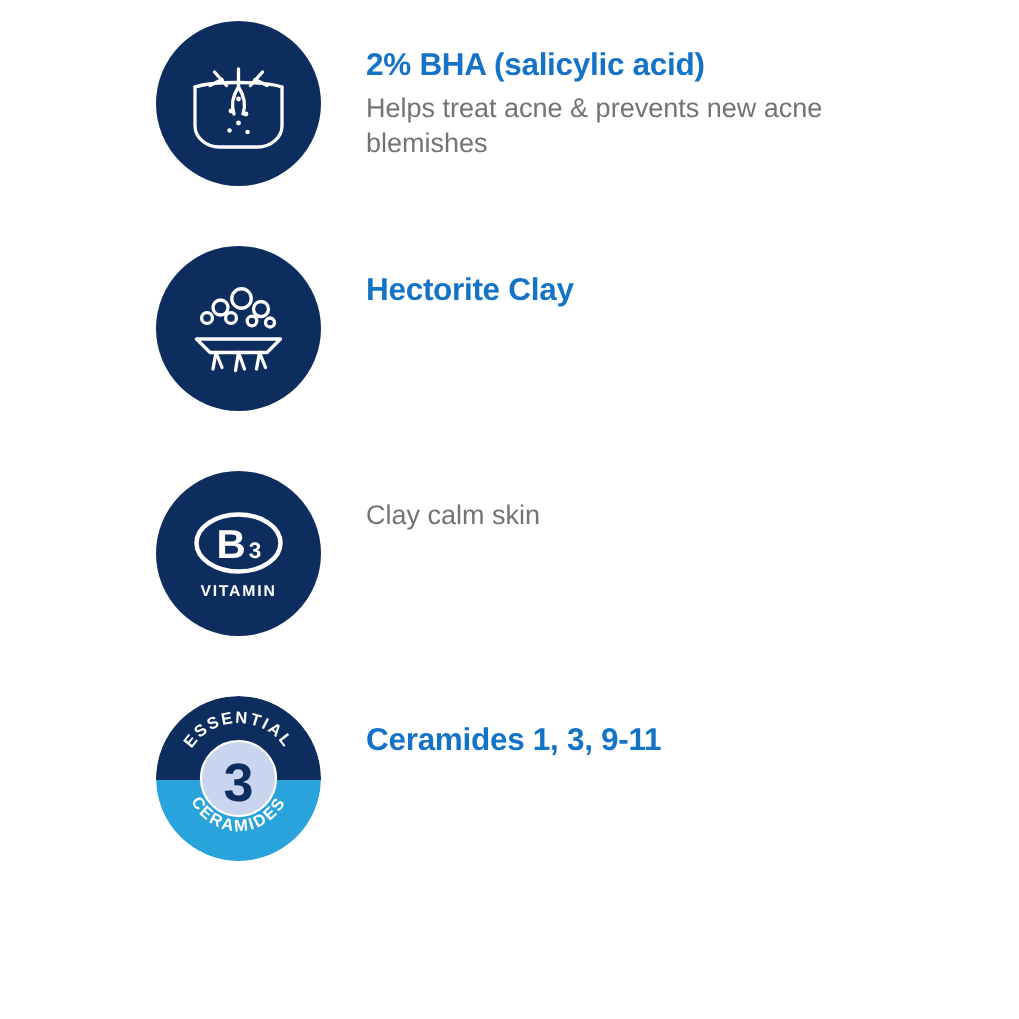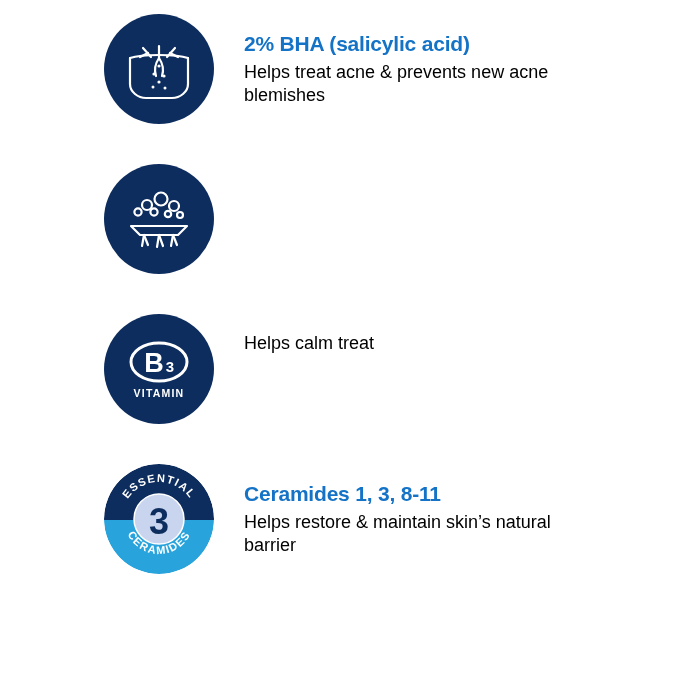--- a/index.html
+++ b/index.html
@@ -47,21 +47,21 @@
   }
   .feature-title {
     color: #1473c6;
     font-size: 21px;
     font-weight: bold;
     letter-spacing: -0.2px;
     margin: 0 0 5px 0;
     line-height: 1.15;
   }
   .feature-desc {
-    color: #000000;
+    color: #737373;
     font-size: 18px;
     line-height: 1.28;
     margin: 0;
     max-width: 330px;
   }
   
   .cera-badge {
     background: transparent;
   }
 </style>
@@ -113,34 +113,35 @@
           <path d="M40 71 L38 82"></path>
           <path d="M40 71 L44 81"></path>
           <path d="M55 71 L53 83"></path>
           <path d="M55 71 L59 82"></path>
           <path d="M69 71 L67 82"></path>
           <path d="M69 71 L73 81"></path>
         </g>
       </svg>
     </div>
     <div class="feature-text">
+      <p class="feature-title">Hectorite Clay</p>
     </div>
   </div>
 
   <div class="feature-row">
     <div class="icon-badge">
       <svg viewBox="0 0 110 110" xmlns="http://www.w3.org/2000/svg">
         <ellipse cx="55" cy="48" rx="28" ry="19" fill="none" stroke="#ffffff" stroke-width="3"></ellipse>
         <text x="50" y="58" font-family="Liberation Sans, sans-serif" font-size="27" font-weight="bold" fill="#ffffff" text-anchor="middle">B</text>
         <text x="66" y="58" font-family="Liberation Sans, sans-serif" font-size="15" font-weight="bold" fill="#ffffff" text-anchor="middle">3</text>
         <text x="55" y="83" font-family="Liberation Sans, sans-serif" font-size="10.5" font-weight="bold" letter-spacing="1.2" fill="#ffffff" text-anchor="middle">VITAMIN</text>
       </svg>
     </div>
     <div class="feature-text">
-      <p class="feature-desc">Helps calm treat</p>
+      <p class="feature-desc">Clay calm skin</p>
     </div>
   </div>
 
   <div class="feature-row">
     <div class="icon-badge cera-badge">
       <svg viewBox="0 0 110 110" xmlns="http://www.w3.org/2000/svg">
         <defs>
           <clipPath id="cera-clip">
             <circle cx="55" cy="55" r="55"></circle>
           </clipPath>
@@ -156,18 +157,17 @@
         <text x="55" y="70" font-family="Liberation Sans, sans-serif" font-size="36" font-weight="bold" fill="#0d2d5e" text-anchor="middle">3</text>
         <text font-family="Liberation Sans, sans-serif" font-size="11" font-weight="bold" letter-spacing="1.4" fill="#ffffff">
           <textPath href="#arc-top" startOffset="50%" text-anchor="middle">ESSENTIAL</textPath>
         </text>
         <text font-family="Liberation Sans, sans-serif" font-size="11" font-weight="bold" letter-spacing="1.4" fill="#ffffff">
           <textPath href="#arc-bottom" startOffset="50%" text-anchor="middle">CERAMIDES</textPath>
         </text>
       </svg>
     </div>
     <div class="feature-text">
-      <p class="feature-title">Ceramides 1, 3, 8-11</p>
-      <p class="feature-desc">Helps restore &amp; maintain skin’s natural barrier</p>
+      <p class="feature-title">Ceramides 1, 3, 9-11</p>
     </div>
   </div>
 
 </div>
 
 </body></html>

